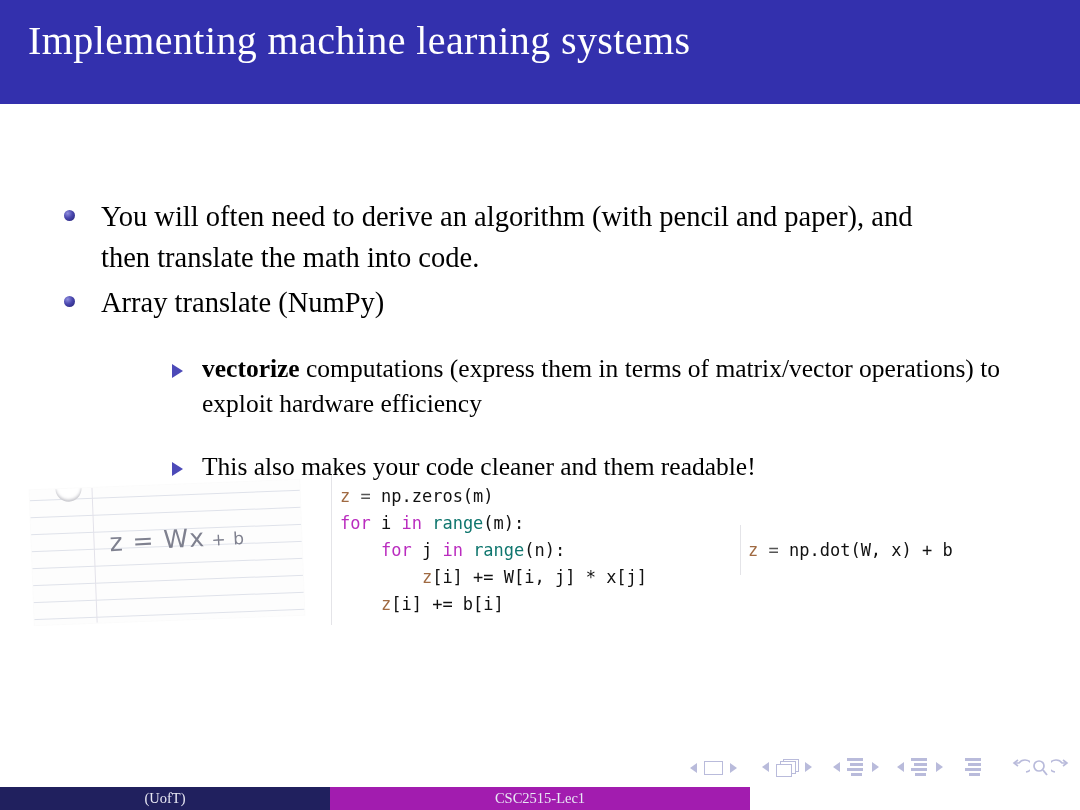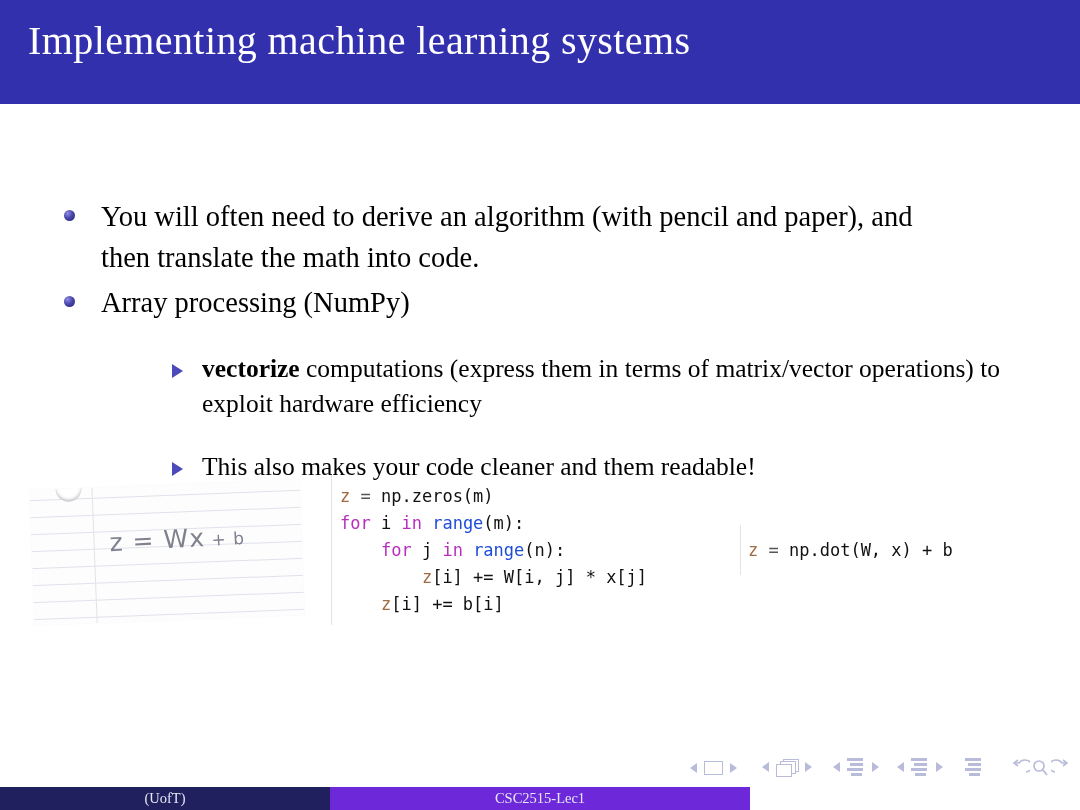--- a/index.html
+++ b/index.html
@@ -185,21 +185,21 @@
   .vrule {
     position: absolute;
     width: 1px;
     background: #e4e4e8;
   }
   .vrule-left  { left: 331px; top: -8px;  height: 150px; }
   .vrule-right { left: 740px; top: 42px;  height: 50px;  }
 
   .tok-var   { color: #a06a42; }
   .tok-kw    { color: #ba2cbf; }
-  .tok-fn    { color: #1d4ed8; }
+  .tok-fn    { color: #0f766e; }
   .tok-op    { color: #555555; }
   .tok-plain { color: #111111; }
 
   
   .navbar {
     position: absolute;
     left: 0;
     top: 757px;
     width: 1080px;
     height: 28px;
@@ -293,21 +293,21 @@
 
     <div class="bullet-list">
 
       <div class="lvl1">
         <span class="bullet-dot"></span>
         <span class="lvl1-text">You will often need to derive an algorithm (with pencil and paper), and then translate the math into code.</span>
       </div>
 
       <div class="lvl1">
         <span class="bullet-dot"></span>
-        <span class="lvl1-text">Array processing (NumPy)</span>
+        <span class="lvl1-text">Array translate (NumPy)</span>
 
         <div class="sublist">
 
           <div class="lvl2">
             <span class="bullet-tri"></span>
             <span class="lvl2-text"><span class="kw-bold">vectorize</span><span> computations (express them in terms of matrix/vector operations) to exploit hardware efficiency</span></span>
           </div>
 
           <div class="lvl2">
             <span class="bullet-tri"></span>
@@ -409,17 +409,17 @@
       <svg width="20" height="18" viewBox="0 0 20 18">
         <path d="M4 13 A7 6 0 1 1 11 4 L15 4" fill="none" stroke="#b9bbdb" stroke-width="1.6"></path>
         <path d="M12 1 L16 4 L12 7" fill="none" stroke="#b9bbdb" stroke-width="1.6"></path>
       </svg>
     </div>
 
   </div>
 
   <div class="footer">
     <div class="foot-seg foot-a" style="background: rgb(32, 32, 94);">(UofT)</div>
-    <div class="foot-seg foot-b" style="background: #6d28d9;">CSC2515-Lec1</div>
+    <div class="foot-seg foot-b" style="background: #a21caf;">CSC2515-Lec1</div>
     <div class="foot-seg foot-c" style="background: #4c1d95; margin-top: 37px;">21 / 52</div>
   </div>
 
 </div>
 
 </body></html>

